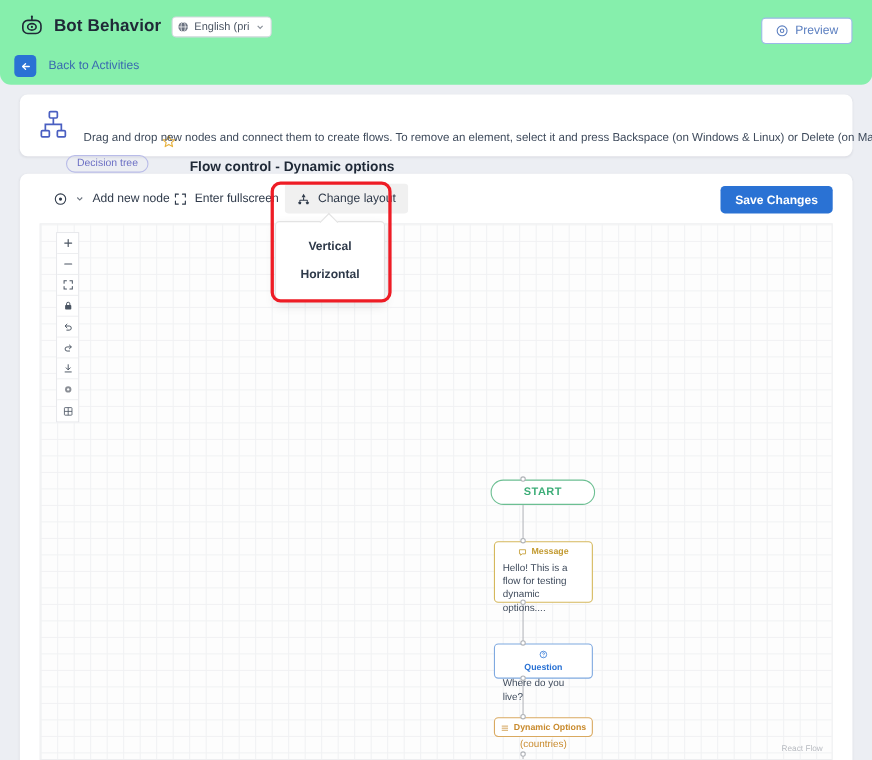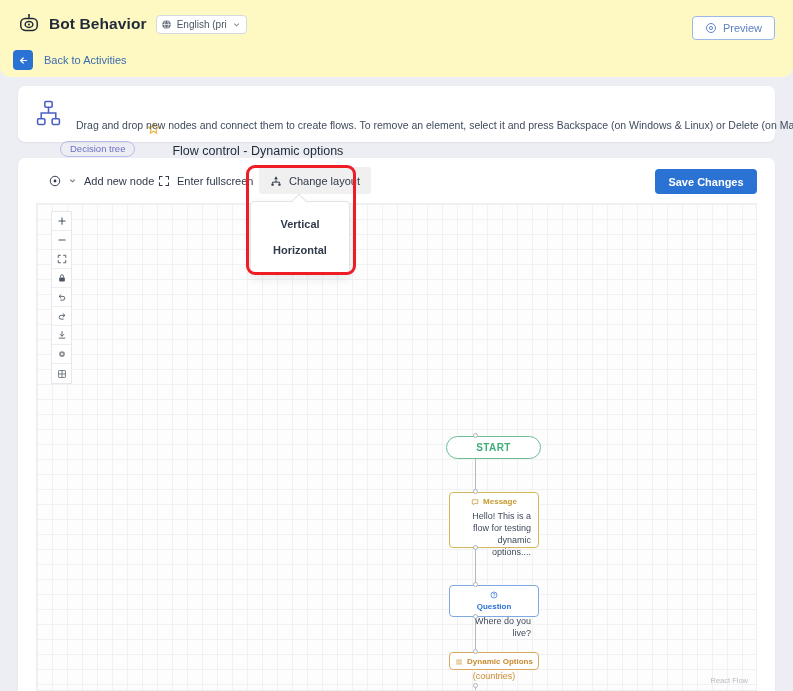--- a/index.html
+++ b/index.html
@@ -11,21 +11,21 @@
     font-family: "Liberation Sans", sans-serif;
     overflow: hidden;
   }
 
   
   .topbar {
     position: absolute;
     left: 0; top: 0;
     width: 793px;
     height: 77px;
-    background: #fef9c3;
+    background: #86efac;
     border-bottom-left-radius: 10px;
     border-bottom-right-radius: 10px;
   }
   .topbar-row1 {
     position: absolute;
     left: 18px; top: 13px;
     display: flex;
     align-items: center;
     gap: 9px;
   }
@@ -121,21 +121,21 @@
     font-size: 9.5px;
     color: #6b6fc4;
     padding: 1.5px 9px 2.5px;
     line-height: 1;
     white-space: nowrap;
     margin-top: 42px;
   }
   .star-icon { width: 13px; height: 13px; display: block; }
   .info-title {
     font-size: 12.5px;
-    font-weight: normal;
+    font-weight: bold;
     color: #1f2937;
     margin-top: 46px;
   }
   .info-desc {
     position: absolute;
     left: 58px; top: 33px;
     font-size: 10.5px;
     color: #3f4b5c;
     white-space: nowrap;
   }
@@ -304,21 +304,21 @@
     align-items: center;
     gap: 4px;
     font-size: 8px;
     font-weight: bold;
     line-height: 1;
   }
   .node-head svg { width: 8px; height: 8px; display: block; }
   .node-body {
     font-size: 9px;
     color: #3f4b5c;
-    text-align: right;
+    text-align: left;
     line-height: 1.35;
     padding: 4px 7px 5px;
   }
 
   .node-message {
     left: 412px; top: 288px;
     width: 90px; height: 56px;
     border: 1.3px solid #d5b85c;
   }
   .node-message .node-head { color: #c39b32; }

